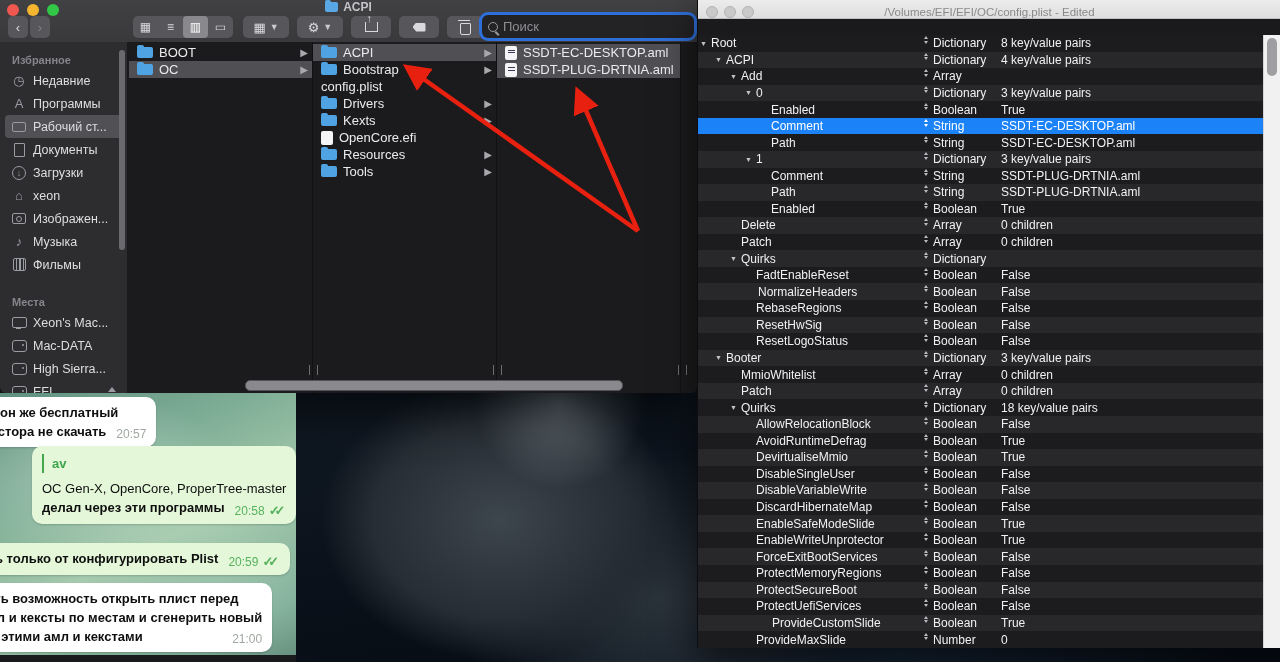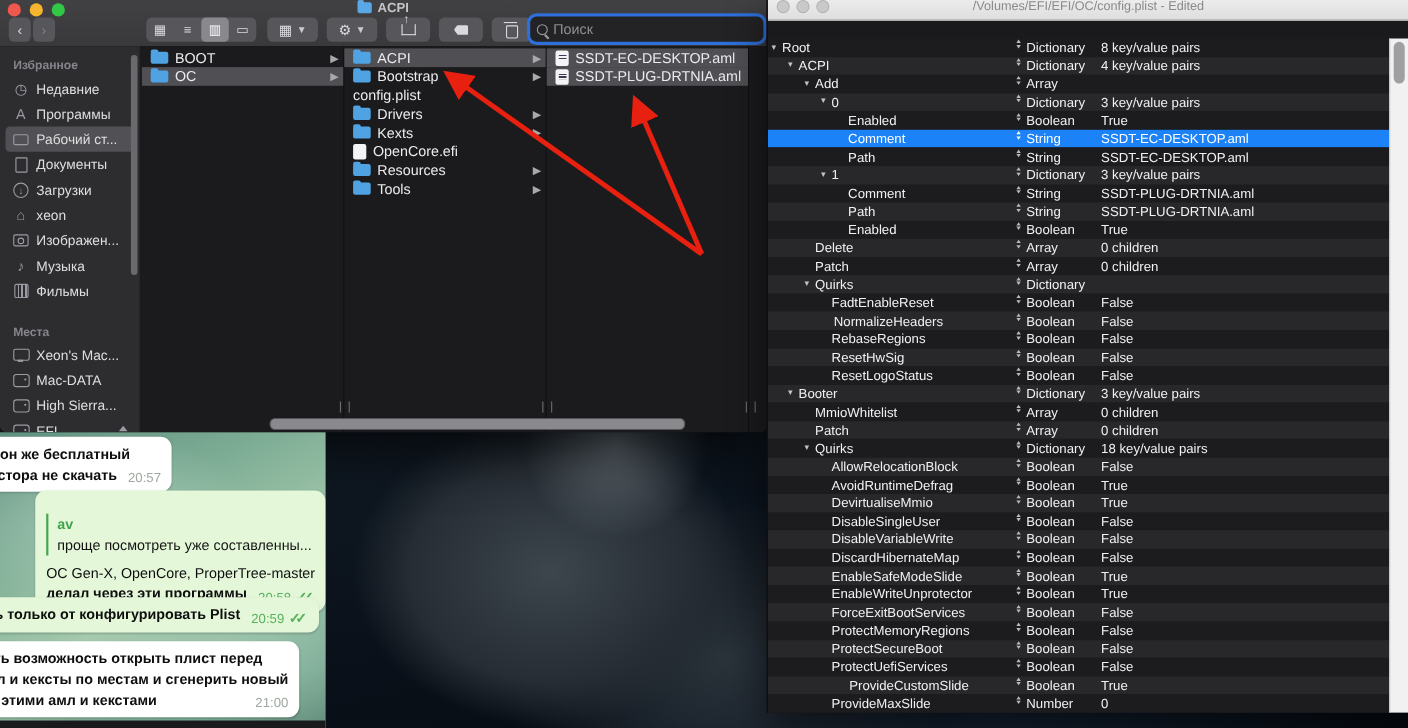--- a/index.html
+++ b/index.html
@@ -103,31 +103,31 @@
         linear-gradient(155deg,#5f907f 0%,#7fae96 30%,#a3c8ab 55%,#6fa28c 85%,#54806f 100%)}
   .bubble{position:absolute;border-radius:10px;padding:6px 10px;font-size:13px;color:#0e0e0e;line-height:19px;
           box-shadow:0 1px 2px rgba(0,0,0,.18)}
   .bubble.in{background:#fff}
   .bubble.out{background:#e4f8d9}
   .msg-line{font-weight:600;white-space:nowrap}
   .msg-line.plain{font-weight:400}
   .t-time{font-size:12px;color:#9fa8a0;font-weight:400;margin-left:10px}
   .out .t-time{color:#57b15e}
   .t-checks{color:#57b15e;font-size:13px;letter-spacing:-5px;margin-left:4px;padding-right:6px}
-  .t-reply{border-left:2.5px solid #46a54f;padding-left:8px;margin:15px 0 6px}
+  .t-reply{border-left:2.5px solid #46a54f;padding-left:8px;margin:2px 0 6px}
   .t-rname{color:#3ea34d;font-weight:700;font-size:13px}
   .t-rtext{font-size:13px;color:#141414;white-space:nowrap}
   .t-foot{display:inline-flex;align-items:baseline;float:right;transform:translateY(3px)}
   .tg-bottom{position:absolute;left:0;bottom:0;width:100%;height:7px;background:#191a1c}
 
   
   .plist{position:absolute;left:697px;top:0;width:583px;height:648px;background:#1a1a1c;
          box-shadow:0 12px 34px rgba(0,0,0,.55);overflow:hidden;border-left:1px solid #0d0d0f}
   .p-titlebar{position:absolute;left:0;top:0;right:0;height:18px;background:linear-gradient(#ececec,#dedede);
-         border-bottom:1px solid #c0c0c0;display:flex;align-items:flex-start;padding-left:8px}
+         border-bottom:1px solid #c0c0c0;display:flex;align-items:flex-end;padding-left:8px}
   .p-title{position:absolute;left:0;right:0;text-align:center;font-size:11.5px;color:#8a8a8a}
   .p-header{position:absolute;left:0;top:18px;right:0;height:17px;background:#f6f6f6;border-bottom:1px solid #b8b8b8;
          display:grid;grid-template-columns:213px 83px 270px 17px;font-size:11px;color:#1d1d1d}
   .p-header span{display:flex;align-items:center;justify-content:center;border-right:1px solid #cfcfcf}
   .p-rows{position:absolute;left:0;top:35px;right:17px;bottom:0;display:flex;flex-direction:column}
   .prow{display:grid;grid-template-columns:213px 83px auto;height:16.57px;flex:none;align-items:center;
         color:#f1f1f3;font-size:12px;background:#1c1c1e;white-space:nowrap}
   .prow.alt{background:#28282b}
   .prow.sel{background:#1c82f7;color:#fff}
   .kcell{display:flex;align-items:center;overflow:hidden}
@@ -348,21 +348,20 @@
   <div id="tgmsgs">
       <div class="bubble in" style="left: -28px; top: 4px;">
         <div class="msg-line">ть он же бесплатный</div>
         <div class="msg-line">ппстора не скачать<span class="t-foot">
             <span class="t-time">20:57</span>
           </span></div>
       </div>
       <div class="bubble out" style="left: 32px; top: 53px;">
         <div class="t-reply">
           <div class="t-rname">av</div>
-          <div class="t-rtext">проще посмотреть уже составленны...</div>
         </div>
         <div class="msg-line plain">OC Gen-X, OpenCore, ProperTree-master</div>
         <div class="msg-line">делал через эти программы<span class="t-foot">
             <span class="t-time">20:58</span>
             <span class="t-checks">✓✓</span>
           </span></div>
       </div>
       <div class="bubble out" style="left: -30px; top: 150px;">
         <div class="msg-line">ось только от конфигурировать Plist<span class="t-foot">
             <span class="t-time">20:59</span>

